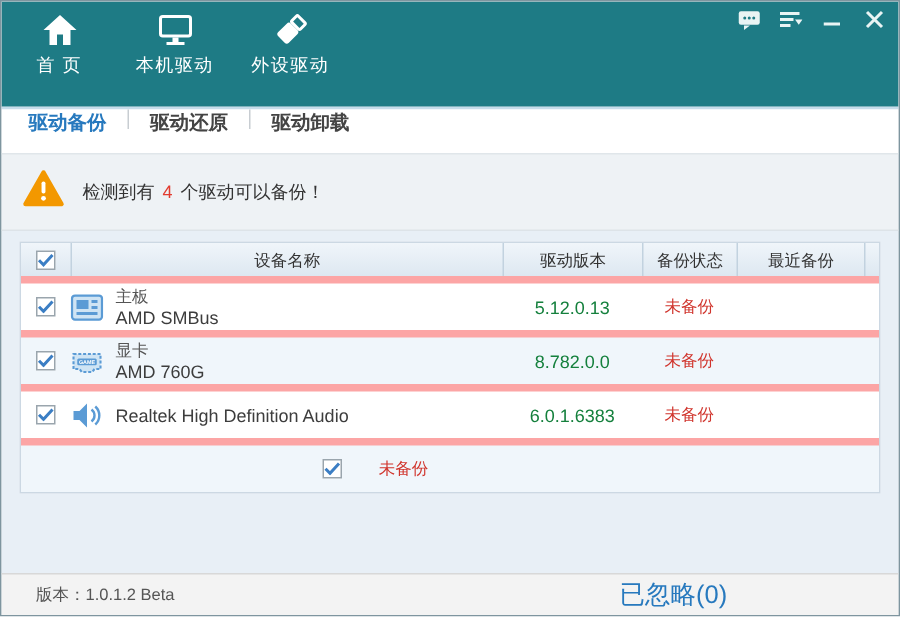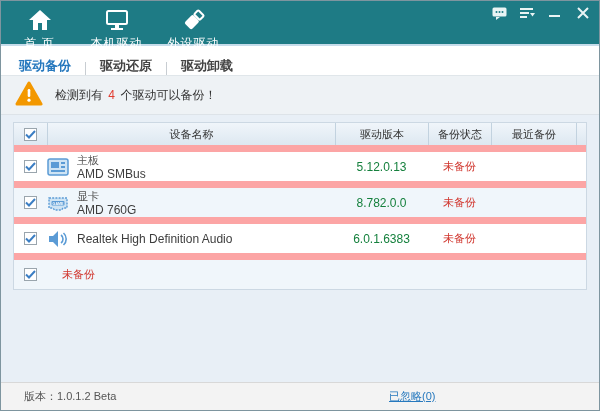--- a/index.html
+++ b/index.html
@@ -1,38 +1,38 @@
 <!DOCTYPE html>
 <html><head>
 <meta charset="utf-8">
 <style>
   * { margin:0; padding:0; box-sizing:border-box; }
   html,body { width:600px; height:411px; }
   body { font-family:"Liberation Sans","DejaVu Sans",sans-serif; background:#fff; }
   .window { width:600px; height:411px; border:1px solid #7e959f; display:flex; flex-direction:column; overflow:hidden; background:#fff; }
 
   
-  .nav { height:43px; background:#1e7b85; position:relative; display:flex; flex-shrink:0; }
+  .nav { height:70px; background:#1e7b85; position:relative; display:flex; flex-shrink:0; }
   .nav-tab { width:77px; height:57px; display:flex; flex-direction:column; align-items:center; justify-content:center; gap:3px; cursor:default; }
   .nav-tab.active { background:#2e8e95; }
   .nav-tab .nlabel { color:#fff; font-size:12px; letter-spacing:1px; }
   .nav-tab svg { display:block; }
   .win-controls { position:absolute; top:5px; right:8px; display:flex; align-items:center; gap:12px; }
   .win-controls .wc { color:#e9f4f4; width:16px; height:14px; display:flex; align-items:center; justify-content:center; font-size:13px; }
 
   .nav-sep { height:2px; background:#c6dcea; flex-shrink:0; }
 
   
-  .subtabs { height:29px; background:#fff; display:flex; align-items:flex-end; padding-left:12px; flex-shrink:0; }
+  .subtabs { height:29px; background:#fff; display:flex; align-items:flex-start; padding-left:12px; flex-shrink:0; }
   .subtab { font-size:13px; font-weight:bold; color:#444; padding:0 6px; cursor:default; }
   .subtab.active { color:#2779be; }
   .subtab-div { width:1px; height:13px; background:#c8cdd2; margin:0 8px; }
 
   
-  .notice { height:40px; background:#eef2f5; border-top:1px solid #e0e6ea; border-bottom:1px solid #dde3e8; display:flex; align-items:center; padding:0 16px 0 14px; flex-shrink:0; }
+  .notice { height:52px; background:#eef2f5; border-top:1px solid #e0e6ea; border-bottom:1px solid #dde3e8; display:flex; align-items:center; padding:0 16px 0 14px; flex-shrink:0; }
   .warn-tri { margin-right:12px; }
   .notice-text { font-size:12px; color:#333; }
   .notice-text .count { color:#e23c30; padding:0 2px; }
   .notice-right { margin-left:auto; display:flex; align-items:center; }
   .refresh-btn { margin-right:18px; display:flex; }
   .folder-circle { width:27px; height:27px; border-radius:50%; background:#fdfeff; border:1px solid #a9c9e2; display:flex; align-items:center; justify-content:center; margin-right:5px; }
   .settings-label { font-size:11px; color:#333; margin-right:26px; }
   .start-btn { width:79px; height:28px; background:#2d73c8; border:1px solid #2a67b2; color:#fff; font-size:14px; display:flex; align-items:center; justify-content:center; letter-spacing:4px; padding-left:4px; }
 
   
@@ -41,37 +41,37 @@
   .thead { height:22px; display:flex; align-items:stretch; background:linear-gradient(#f0f5fa,#dde8f1); font-size:11px; color:#333; }
   .thead .cell { display:flex; align-items:center; justify-content:center; }
   .thead .cell + .cell { border-left:1px solid #c2d2df; }
   .col-cb { width:33px; flex-shrink:0; }
   .col-name { flex:1; }
   .col-ver { width:93px; flex-shrink:0; }
   .col-status { width:63px; flex-shrink:0; }
   .col-last { width:85px; flex-shrink:0; }
   .col-end { width:10px; flex-shrink:0; }
 
-  .trow { height:36px; display:flex; align-items:center; border-top:7px solid #fca5a5; font-size:12px; }
+  .trow { height:36px; display:flex; align-items:center; border-top:5px solid #fca5a5; font-size:12px;justify-content:center; }
   .trow.alt { background:#f0f6fb; }
   .trow .col-cb, .trow .col-ver, .trow .col-status, .trow .col-last { display:flex; align-items:center; justify-content:center; }
   .name-cell { display:flex; align-items:center; }
   .dev-icon { width:22px; margin-right:8px; display:flex; align-items:center; justify-content:center; }
   .name-lines { display:flex; flex-direction:column; justify-content:center; line-height:14px; }
   .dev-name { font-size:11px; color:#555; }
   .dev-desc { font-size:12px; color:#3d3d3d; }
   .ver-text { color:#15803d; }
   .status-text { color:#d0342c; font-size:11px; }
 
   .checkbox { width:13px; height:13px; background:#fff; border:1px solid #9aa5ad; display:flex; align-items:center; justify-content:center; }
 
   
   .footer { height:28px; background:#f3f3f3; border-top:1px solid #d8d8d8; display:flex; align-items:center; padding:0 23px; flex-shrink:0; position:relative; }
   .ver-label { font-size:11px; color:#555; }
-  .ignored-link { position:absolute; left:388px; font-size:11px; color:#2779be; text-decoration:underline; cursor:pointer; }
+  .ignored-link { position:absolute; left:412px; font-size:17px; color:#2779be; cursor:pointer; }
 </style>
 </head>
 <body>
 
 <div class="window">
 
   <div class="nav">
     <div class="nav-tab">
       <span>
         <svg width="26" height="24" viewBox="0 0 26 24">

